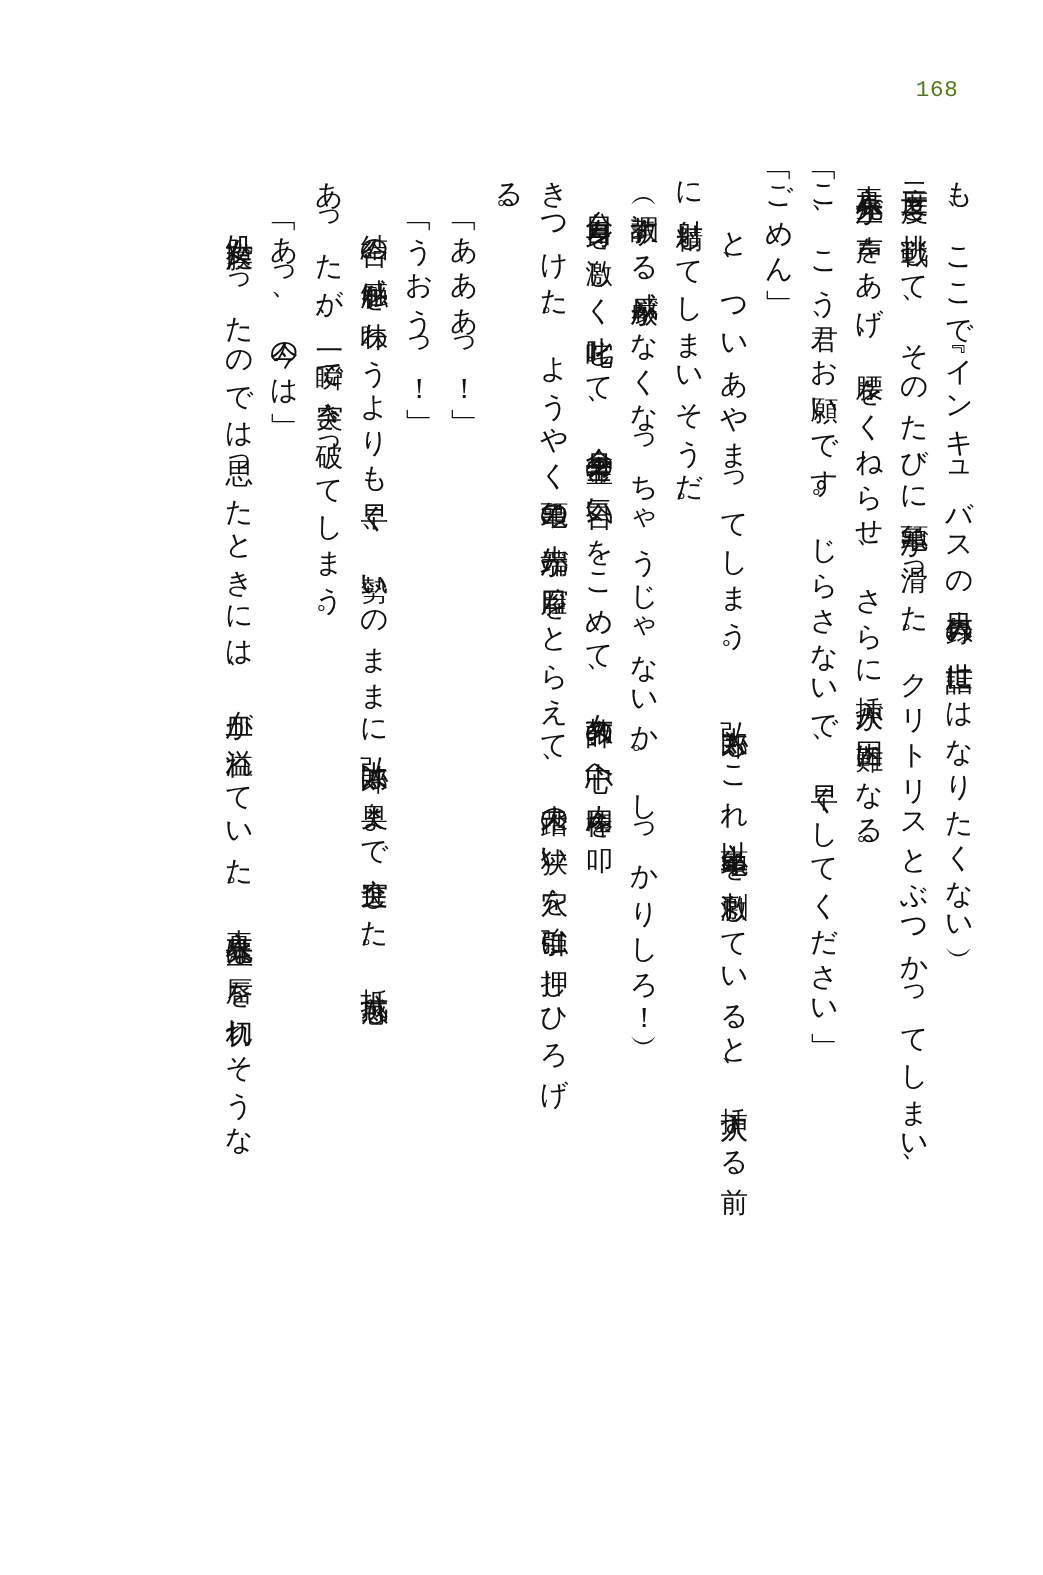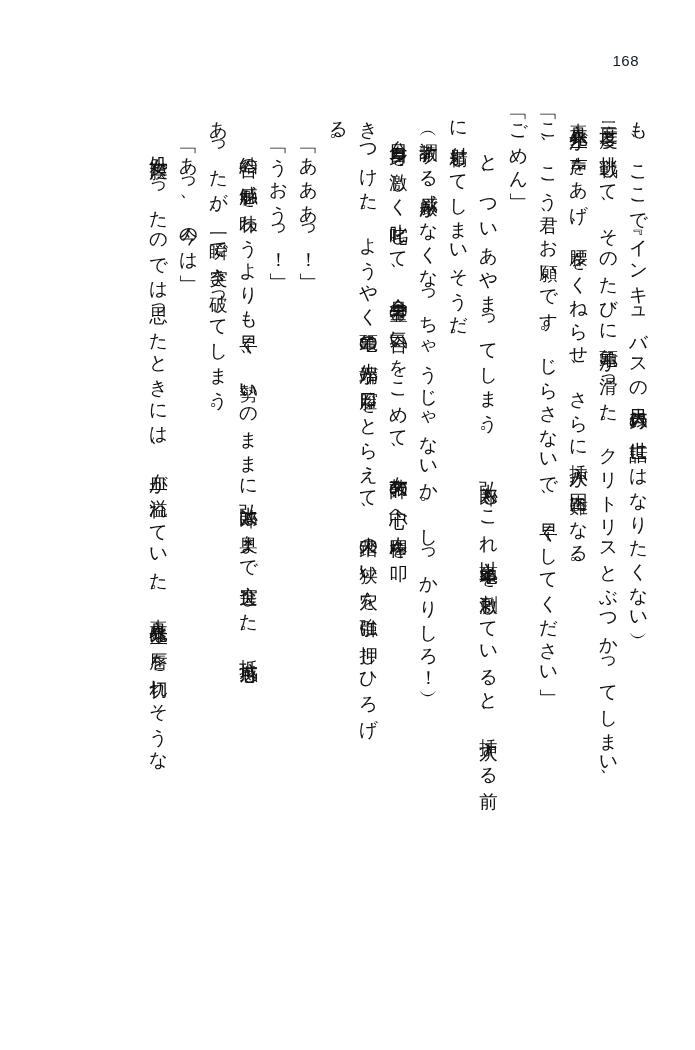--- a/index.html
+++ b/index.html
@@ -15,22 +15,22 @@
     overflow: hidden;
     font-family: "Liberation Serif", "DejaVu Serif", serif;
     color: #1a1a1a;
   }
   .page-number {
     position: absolute;
     top: 52px;
     right: 56px;
     font-size: 15px;
     letter-spacing: 0.5px;
-    color: #0f172a;
-    font-family: Liberation Sans, sans-serif;
+    color: #4d7c0f;
+    font-family: Liberation Mono, monospace;
     margin-left: 15px;
   }
   .body-text {
     position: absolute;
     top: 108px;
     right: 48px;
     left: 52px;
     bottom: 58px;
     display: flex;
     flex-direction: row-reverse;

